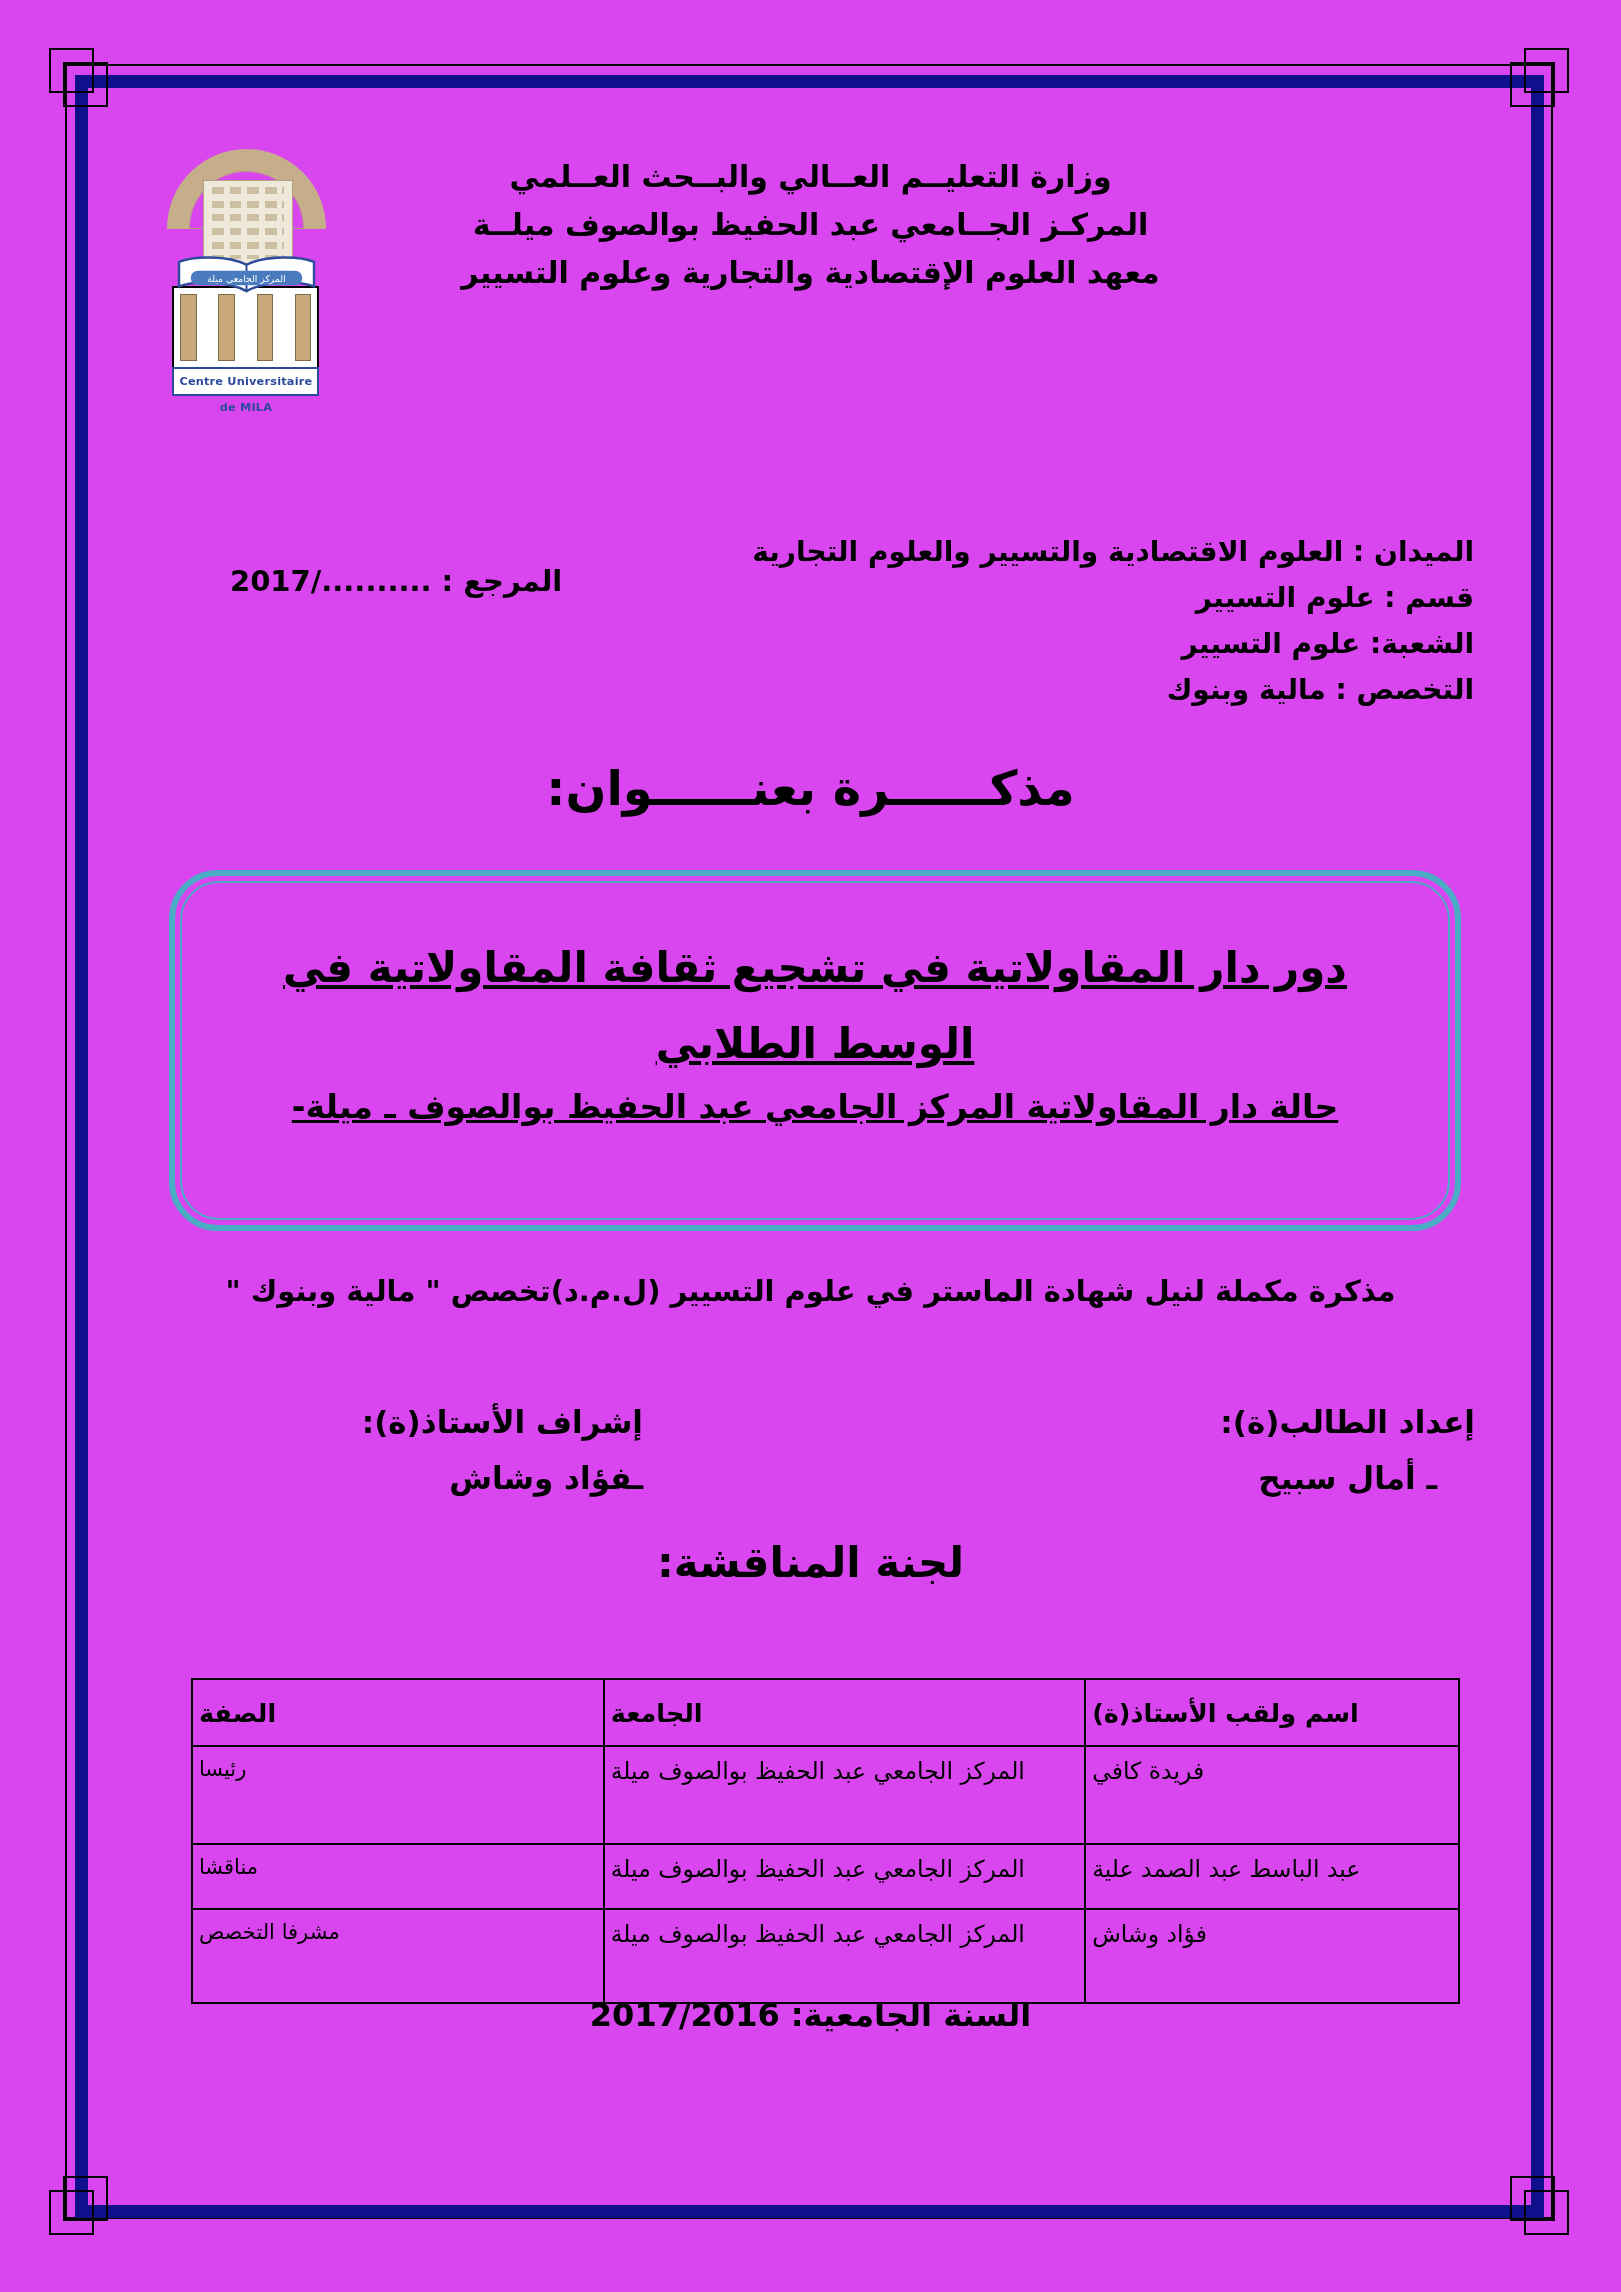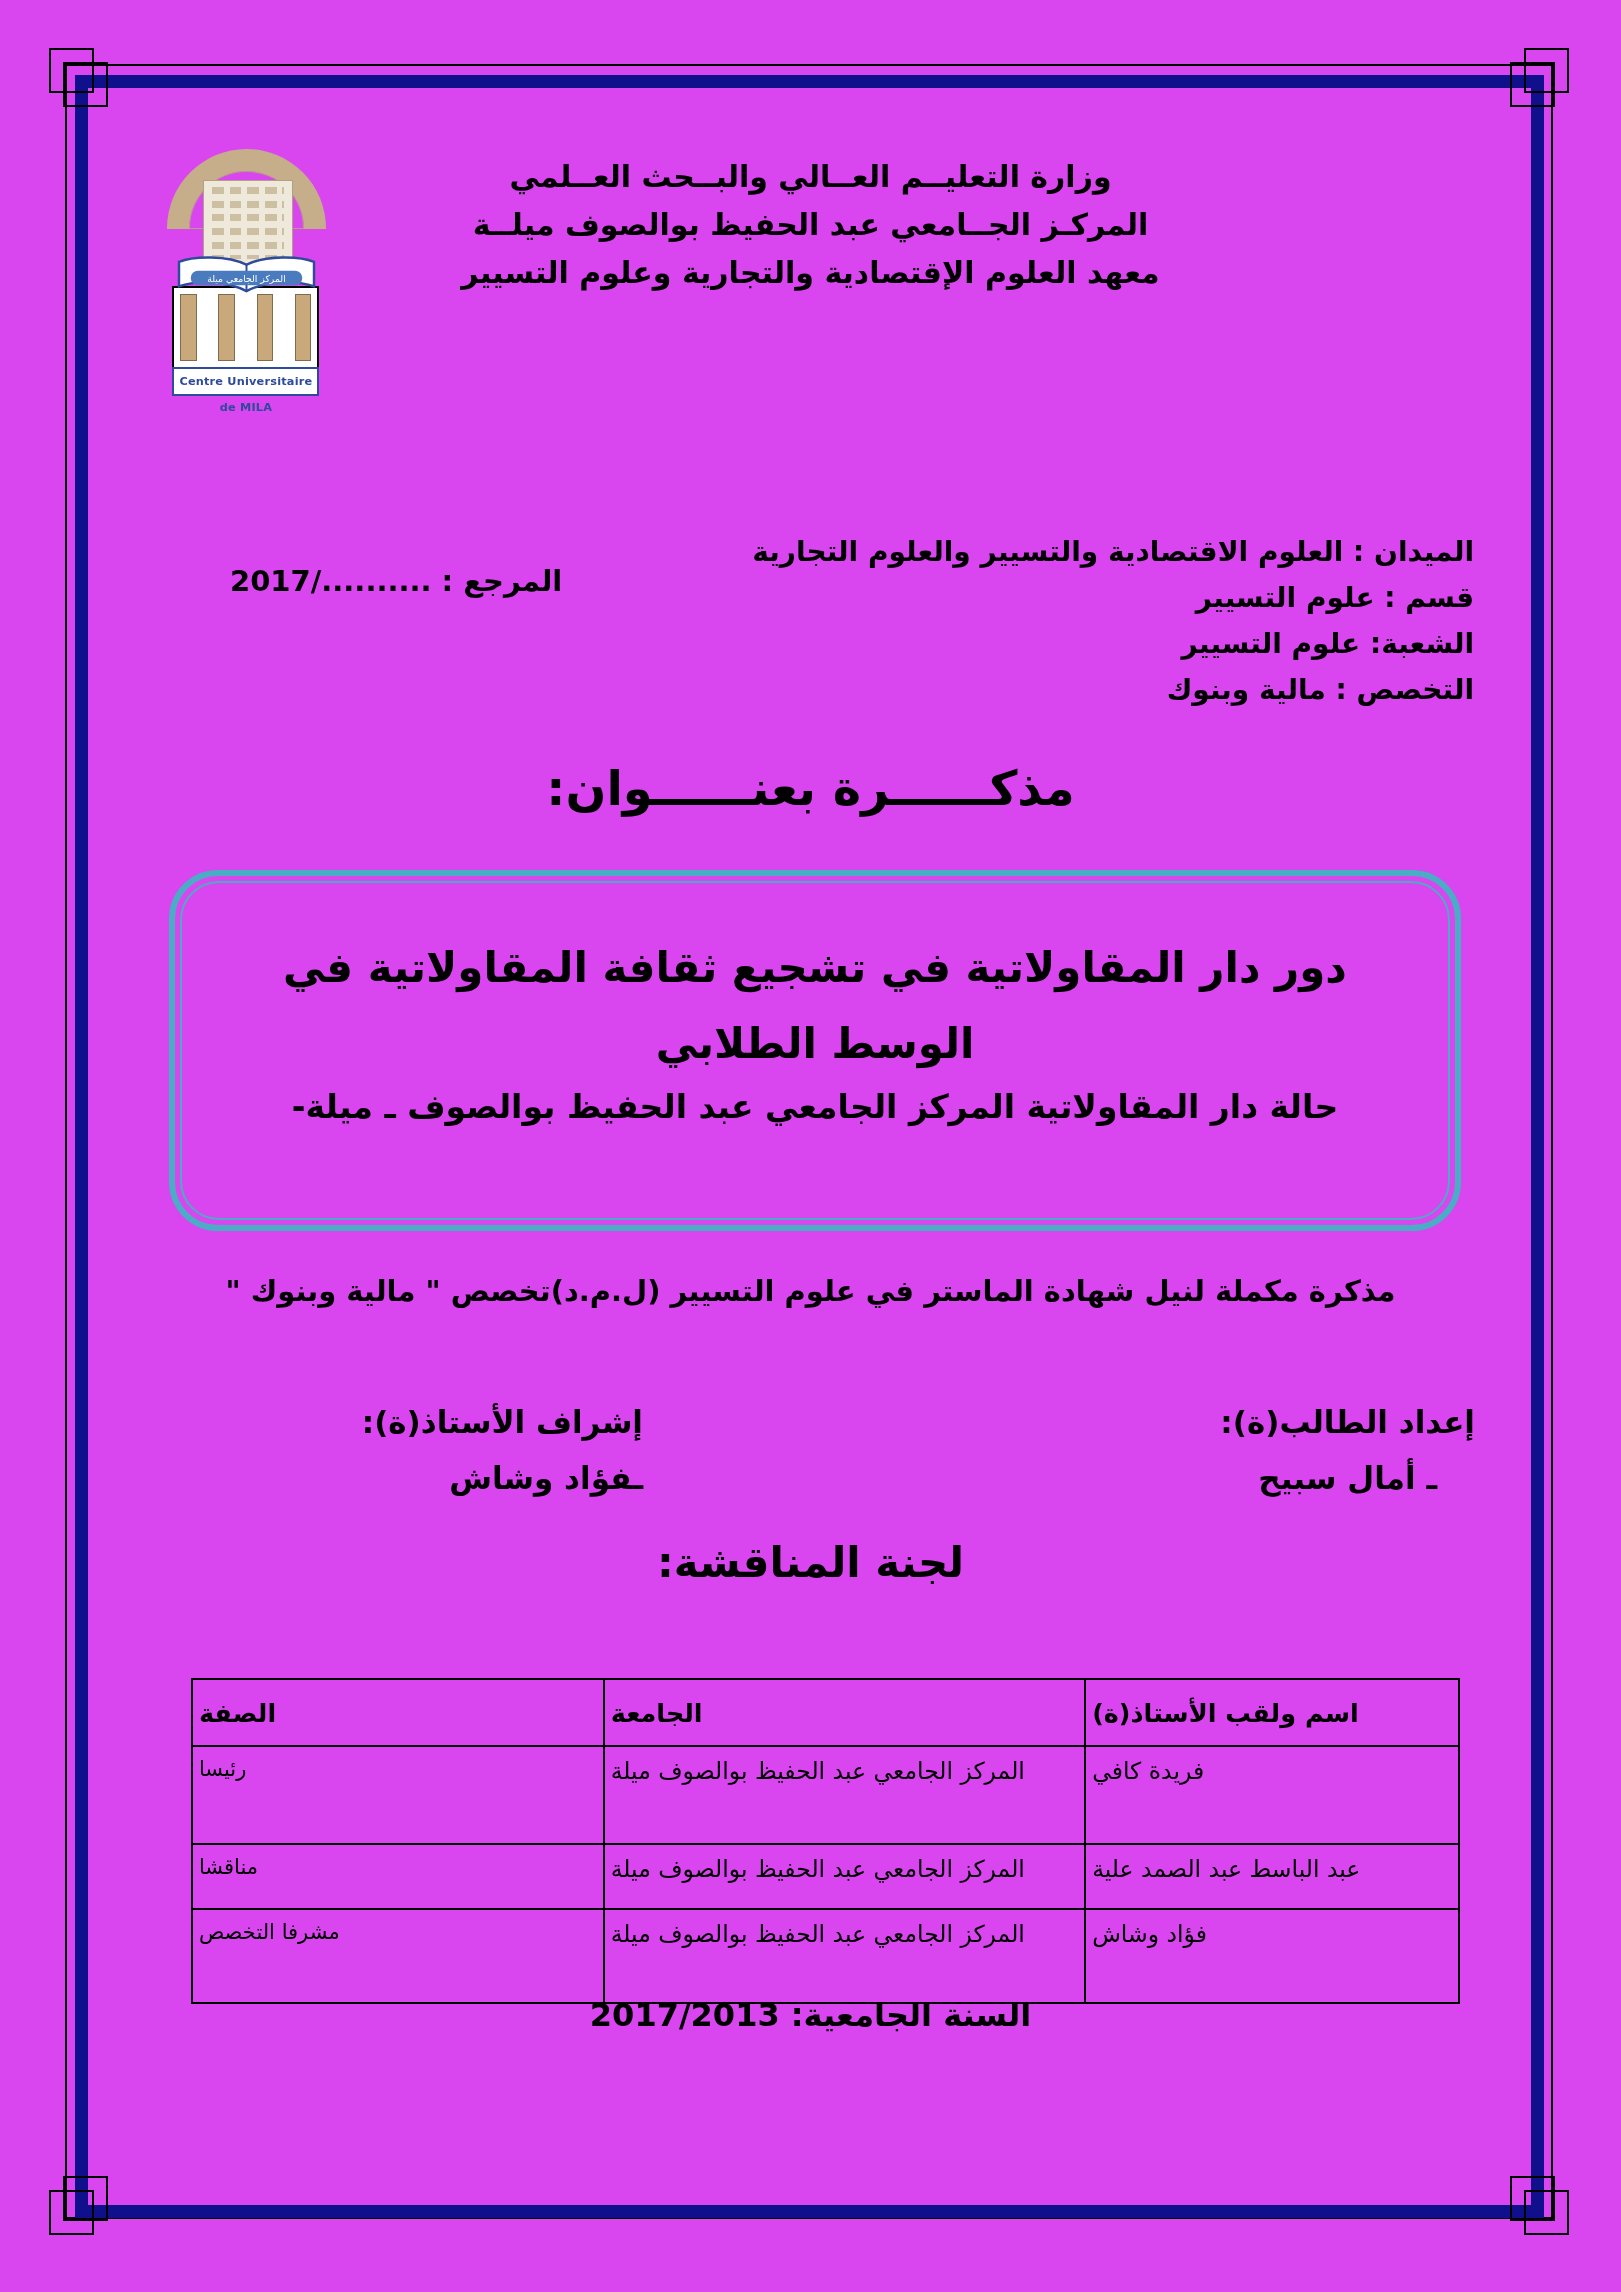--- a/index.html
+++ b/index.html
@@ -47,21 +47,21 @@
     font-weight:bold;font-size:28px;line-height:46px;}
   .reference{position:absolute;top:564px;left:230px;direction:rtl;
     font-weight:bold;font-size:29px;}
 
   
   .memo-heading{position:absolute;top:760px;left:0;right:0;text-align:center;
     direction:rtl;font-weight:bold;font-size:48px;}
 
   
   .title-box{position:absolute;left:169px;top:870px;width:1292px;height:361px;
-    box-sizing:border-box;border:6.9px solid #4BACC6;border-radius:49px;padding:4.9px;}
+    box-sizing:border-box;border:6.9px solid #4BACC6;border-radius:49px;padding:4.9px;text-decoration:underline;}
   .title-box-inner{width:100%;height:100%;box-sizing:border-box;border:2px solid #4BACC6;
     border-radius:39px;display:flex;flex-direction:column;align-items:center;
     justify-content:flex-start;padding-top:47px;direction:rtl;}
   .box-title{font-weight:bold;font-size:42px;line-height:76px;text-align:center;}
   .box-subtitle{font-weight:bold;font-size:33px;margin-top:5px;text-align:center;}
 
   
   .degree-note{position:absolute;top:1274px;left:0;right:0;text-align:center;
     direction:rtl;font-weight:bold;font-size:29px;}
 
@@ -191,16 +191,16 @@
         <td class="role">مناقشا</td>
       </tr>
       <tr class="row-3">
         <td>فؤاد وشاش</td>
         <td>المركز الجامعي  عبد الحفيظ بوالصوف ميلة</td>
         <td class="role">مشرفا التخصص</td>
       </tr>
     </tbody>
   </table>
 
-  <div class="academic-year">السنة الجامعية: 2017/2013</div>
+  <div class="academic-year">السنة الجامعية: 2017/2016</div>
 
 </div>
 
 
 </body></html>

